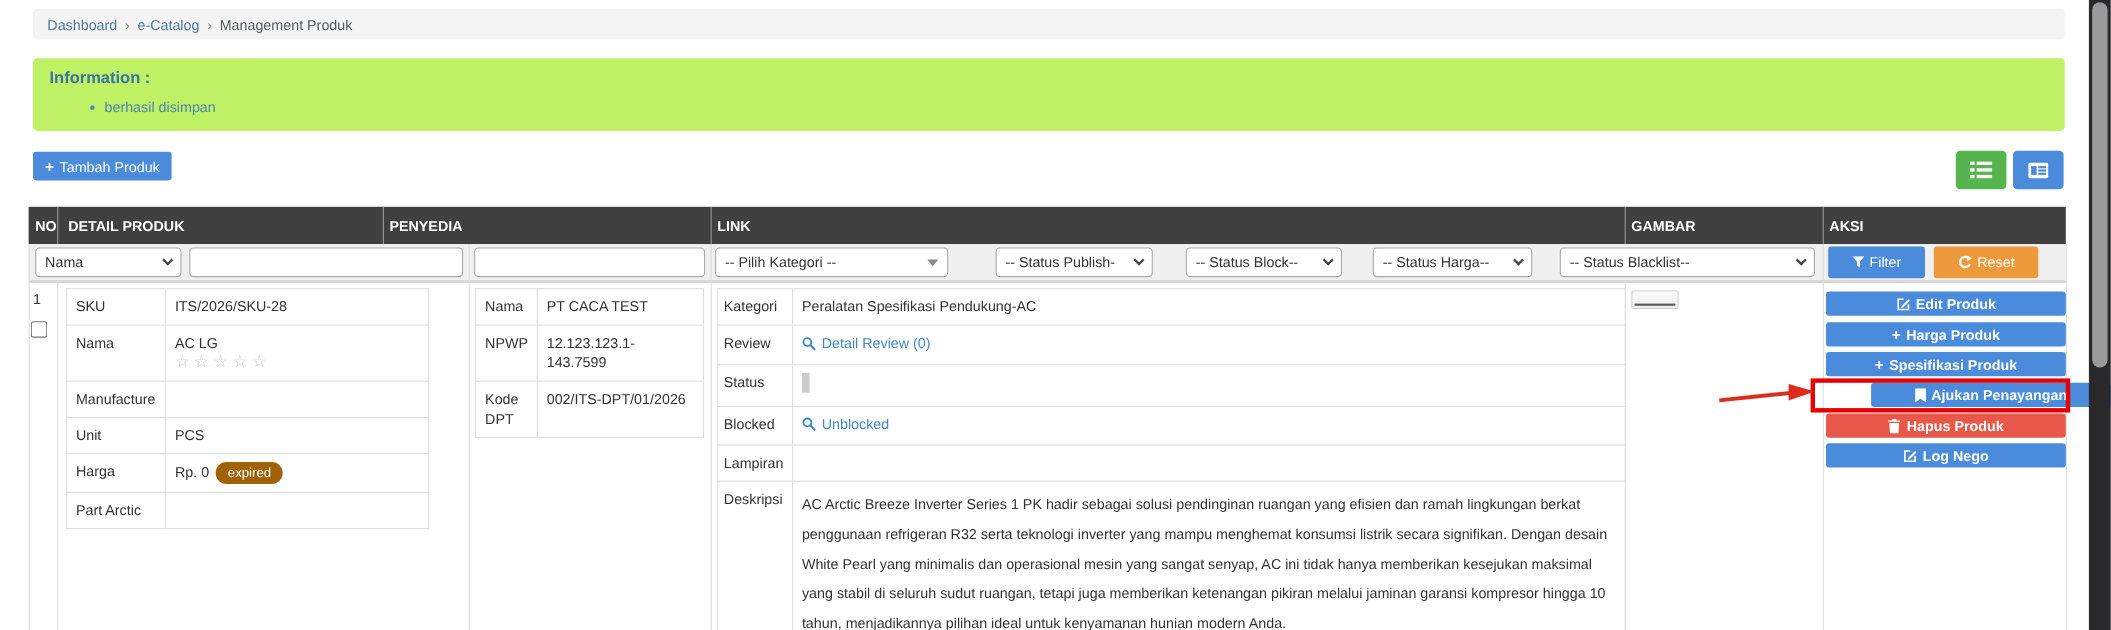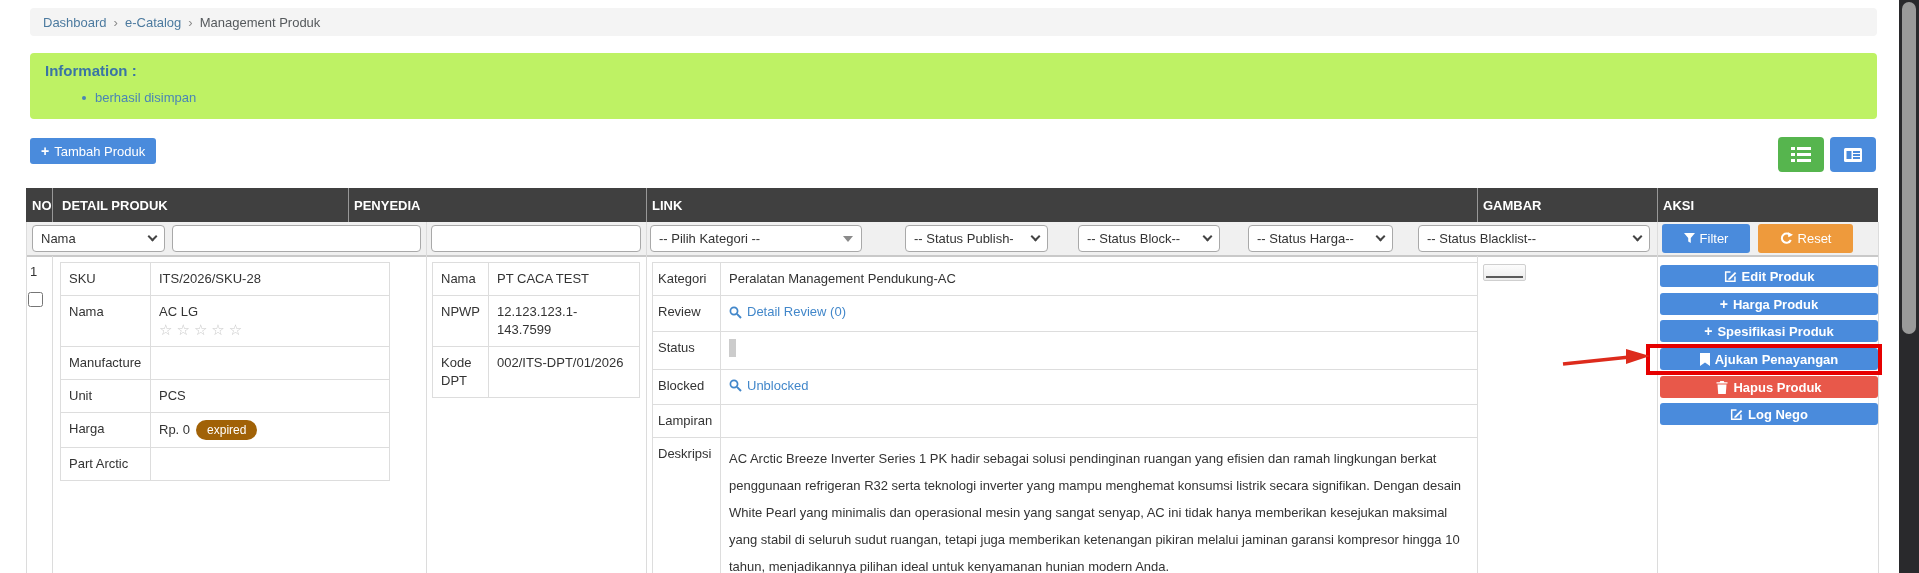--- a/index.html
+++ b/index.html
@@ -242,21 +242,21 @@
       <td class="lab">Kode DPT</td>
       <td>002/ITS-DPT/01/2026</td>
     </tr>
   </tbody>
     </table>
 
   <table class="abs itab ltab" style="left:652px; top:262px; width:826px;">
     <tbody>
         <tr>
       <td class="lab">Kategori</td>
-      <td>Peralatan Management Pendukung-AC</td>
+      <td>Peralatan Spesifikasi Pendukung-AC</td>
     </tr>
     <tr>
       <td class="lab">Review</td>
       <td>
         <a href="#" class="tlink">
           <svg width="13" height="13" viewBox="0 0 13 13">
             <circle cx="5" cy="5" r="3.6" fill="none" stroke="#4287ca" stroke-width="1.7"></circle>
             <line x1="7.9" y1="7.9" x2="12" y2="12" stroke="#4287ca" stroke-width="2"></line>
           </svg>
           <span>Detail Review (0)</span>
@@ -302,21 +302,21 @@
     <span>Edit Produk</span>
   </button>
   <button class="abs btn btn-blue abtn" style="top:293px;">
     <span class="plus-glyph">+</span>
     <span>Harga Produk</span>
   </button>
   <button class="abs btn btn-blue abtn" style="top:320px;">
     <span class="plus-glyph">+</span>
     <span>Spesifikasi Produk</span>
   </button>
-  <button class="abs btn btn-blue abtn" style="top:348px;">
+  <button class="abs btn btn-blue abtn" style="top:348px;margin-left:41px;">
     <svg width="10" height="13" viewBox="0 0 10 13">
       <path fill="#fff" d="M0 0 H10 V13 L5 9.4 L0 13 Z"></path>
     </svg>
     <span>Ajukan Penayangan</span>
   </button>
   <button class="abs btn btn-red abtn" style="top:376px;">
     <svg width="12" height="13" viewBox="0 0 12 13">
       <path fill="#fff" d="M4.3 0 H7.7 L8.4 1.3 H11.5 V2.5 H0.5 V1.3 H3.6 Z"></path>
       <path fill="#fff" d="M1.5 3.5 H10.5 L9.8 13 H2.2 Z"></path>
     </svg>

